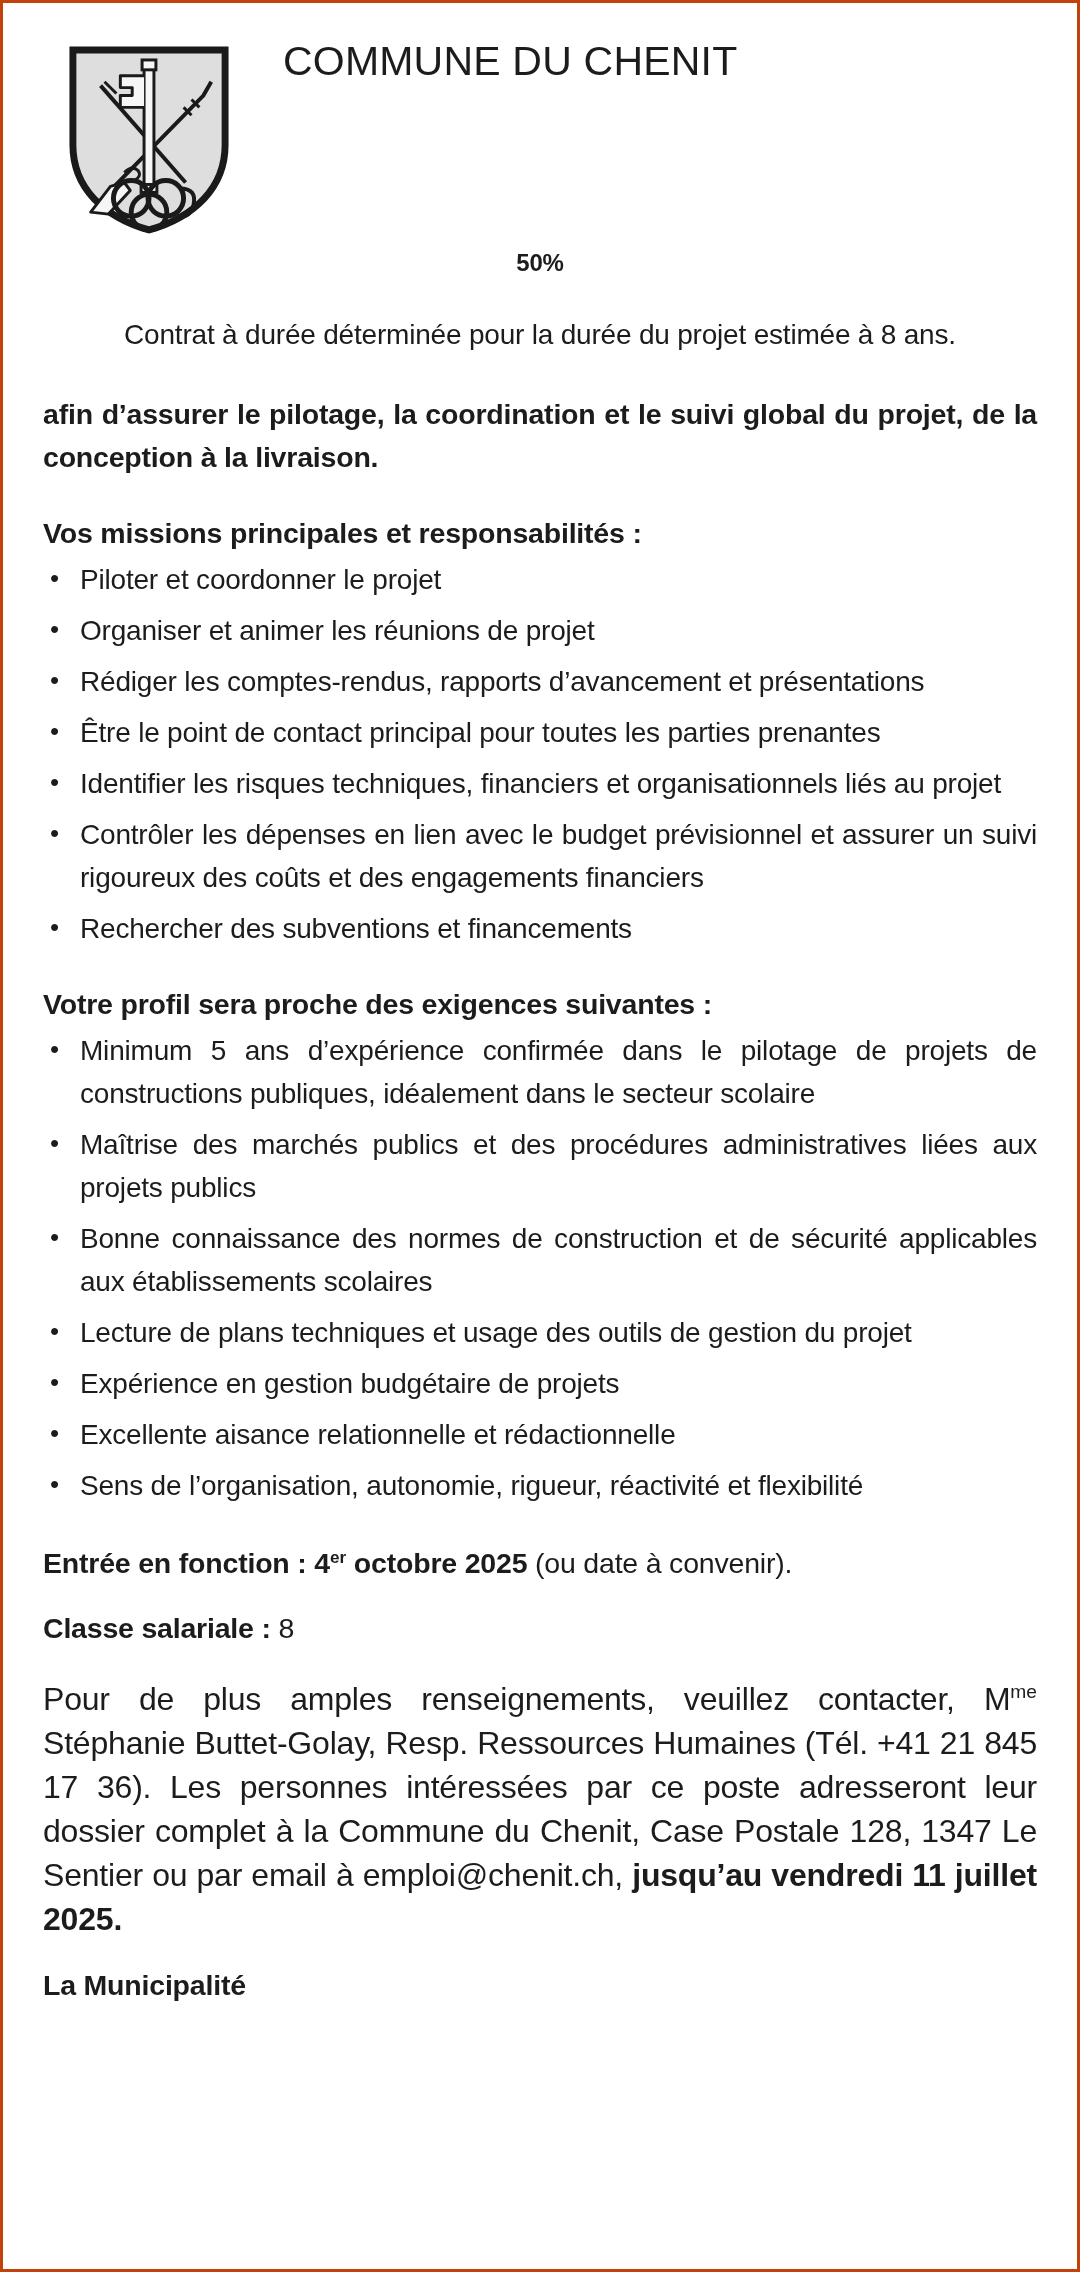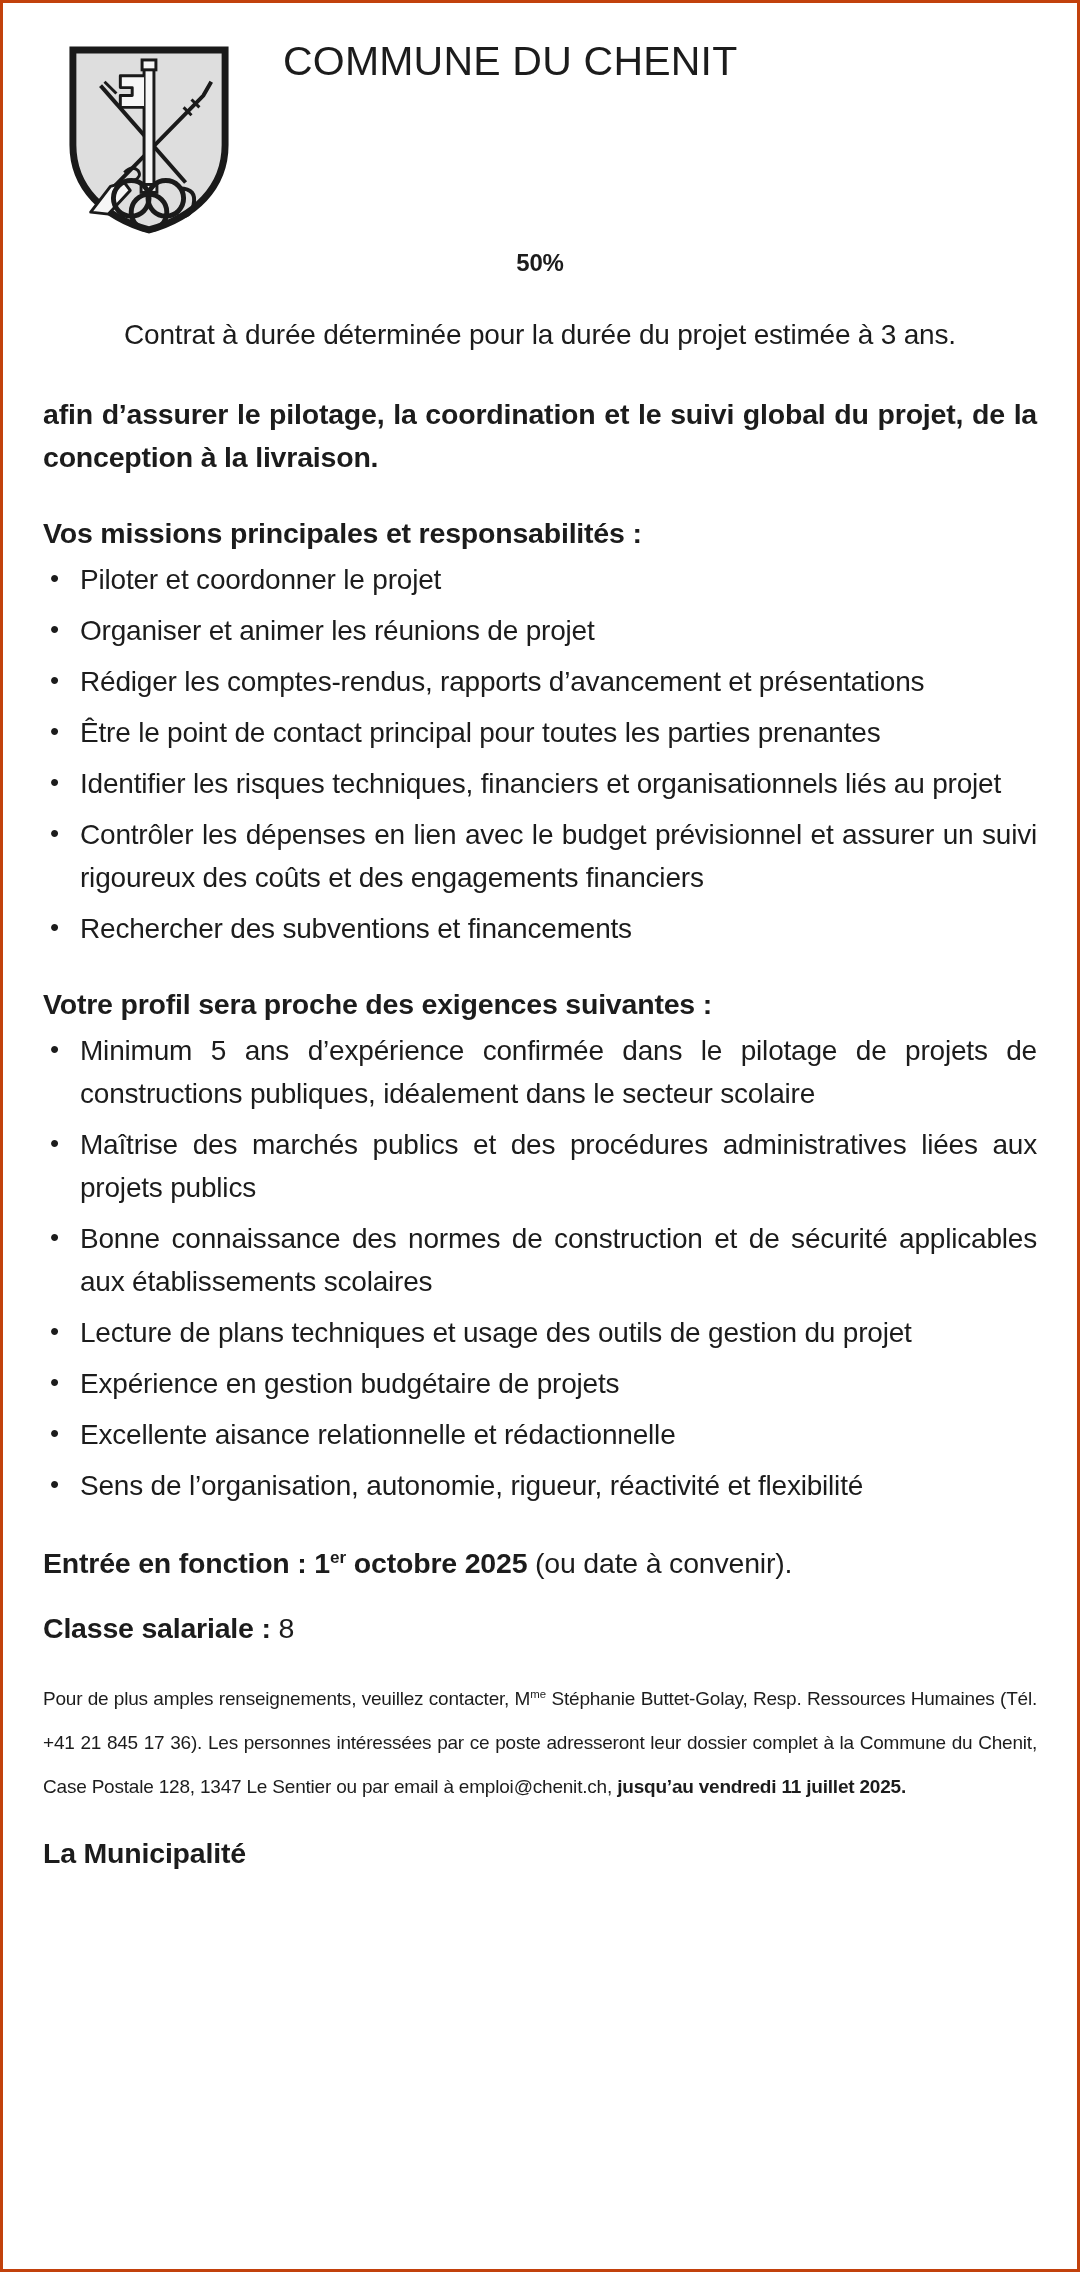--- a/index.html
+++ b/index.html
@@ -64,21 +64,21 @@
   }
   ul.bullets li::before{
     content:"\2022";
     position:absolute;left:7px;top:-1px;
     font-size:26px;
   }
   .start-line{margin:40px 0 0 0;font-size:28.5px;line-height:33px;}
   .salary-line{margin:32px 0 0 0;font-size:28.5px;line-height:33px;}
   .contact{
     margin:32px 0 0 0;
-    font-size:19px;line-height:44px;
+    font-size:32px;line-height:44px;
     text-align:justify;
   }
   .signature{margin:28px 0 0 0;font-size:28.5px;font-weight:700;}
   b,strong{font-weight:700;}
   sup{font-size:60%;line-height:0;vertical-align:super;letter-spacing:0;}
 </style>
 </head>
 <body>
 
 <div class="page">
@@ -107,21 +107,21 @@
         <circle cx="85" cy="172" r="18" fill="none" stroke="#1a1a1a" stroke-width="5"></circle>
       </svg>
     </div>
     <div class="header-text">
       <h1 class="org-name">COMMUNE DU CHENIT</h1>
     </div>
   </header>
 
   <div class="job-rate">50%</div>
 
-  <p class="contract">Contrat à durée déterminée pour la durée du projet estimée à 3 ans.</p>
+  <p class="contract">Contrat à durée déterminée pour la durée du projet estimée à 8 ans.</p>
 
   <p class="lead">afin d’assurer le pilotage, la coordination et le suivi global du projet, de la conception à la livraison.</p>
 
   <h3 class="sec-heading">Vos missions principales et responsabilités :</h3>
   <ul class="bullets">
       <li>Piloter et coordonner le projet</li>
       <li>Organiser et animer les réunions de projet</li>
       <li>Rédiger les comptes-rendus, rapports d’avancement et présentations</li>
       <li>Être le point de contact principal pour toutes les parties prenantes</li>
       <li>Identifier les risques techniques, financiers et organisationnels liés au projet</li>
@@ -133,21 +133,21 @@
   <ul class="bullets">
       <li>Minimum 5 ans d’expérience confirmée dans le pilotage de projets de constructions publiques, idéalement dans le secteur scolaire</li>
       <li>Maîtrise des marchés publics et des procédures administratives liées aux projets publics</li>
       <li>Bonne connaissance des normes de construction et de sécurité applicables aux établissements scolaires</li>
       <li>Lecture de plans techniques et usage des outils de gestion du projet</li>
       <li>Expérience en gestion budgétaire de projets</li>
       <li>Excellente aisance relationnelle et rédactionnelle</li>
       <li>Sens de l’organisation, autonomie, rigueur, réactivité et flexibilité</li>
     </ul>
 
-  <p class="start-line"><strong><span>Entrée en fonction : 1</span><sup>er</sup><span> octobre 2025</span></strong><span> (ou date à convenir).</span></p>
+  <p class="start-line"><strong><span>Entrée en fonction : 4</span><sup>er</sup><span> octobre 2025</span></strong><span> (ou date à convenir).</span></p>
 
   <p class="salary-line"><strong>Classe salariale : </strong><span>8</span></p>
 
   <p class="contact"><span>Pour de plus amples renseignements, veuillez contacter, M</span><sup>me</sup><span> Stéphanie Buttet-Golay, Resp. Ressources Humaines (Tél. +41 21 845 17 36). Les personnes intéressées par ce poste adresseront leur dossier complet à la Commune du Chenit, Case Postale 128, 1347 Le Sentier ou par email à emploi@chenit.ch, </span><strong>jusqu’au vendredi 11 juillet 2025.</strong></p>
 
   <p class="signature">La Municipalité</p>
 
 </div>
 
 </body></html>

